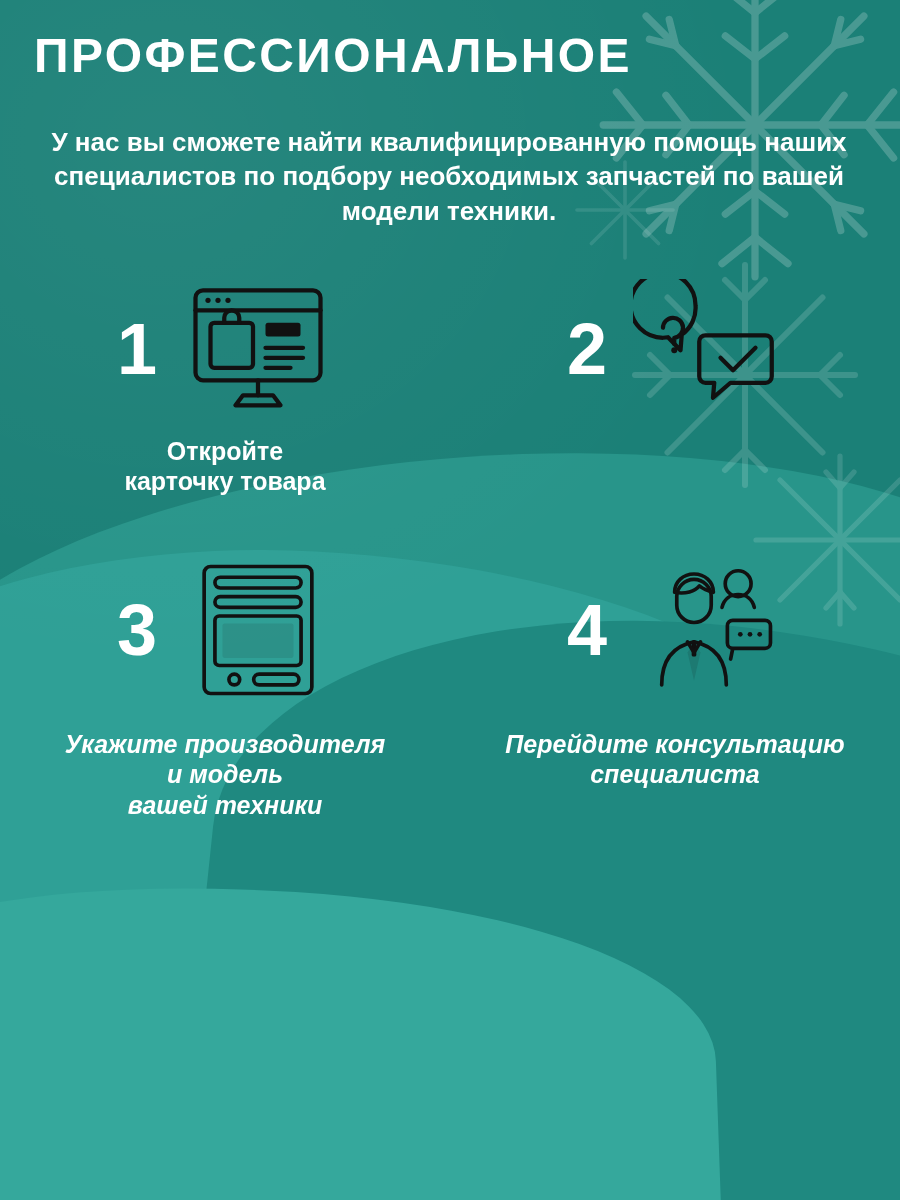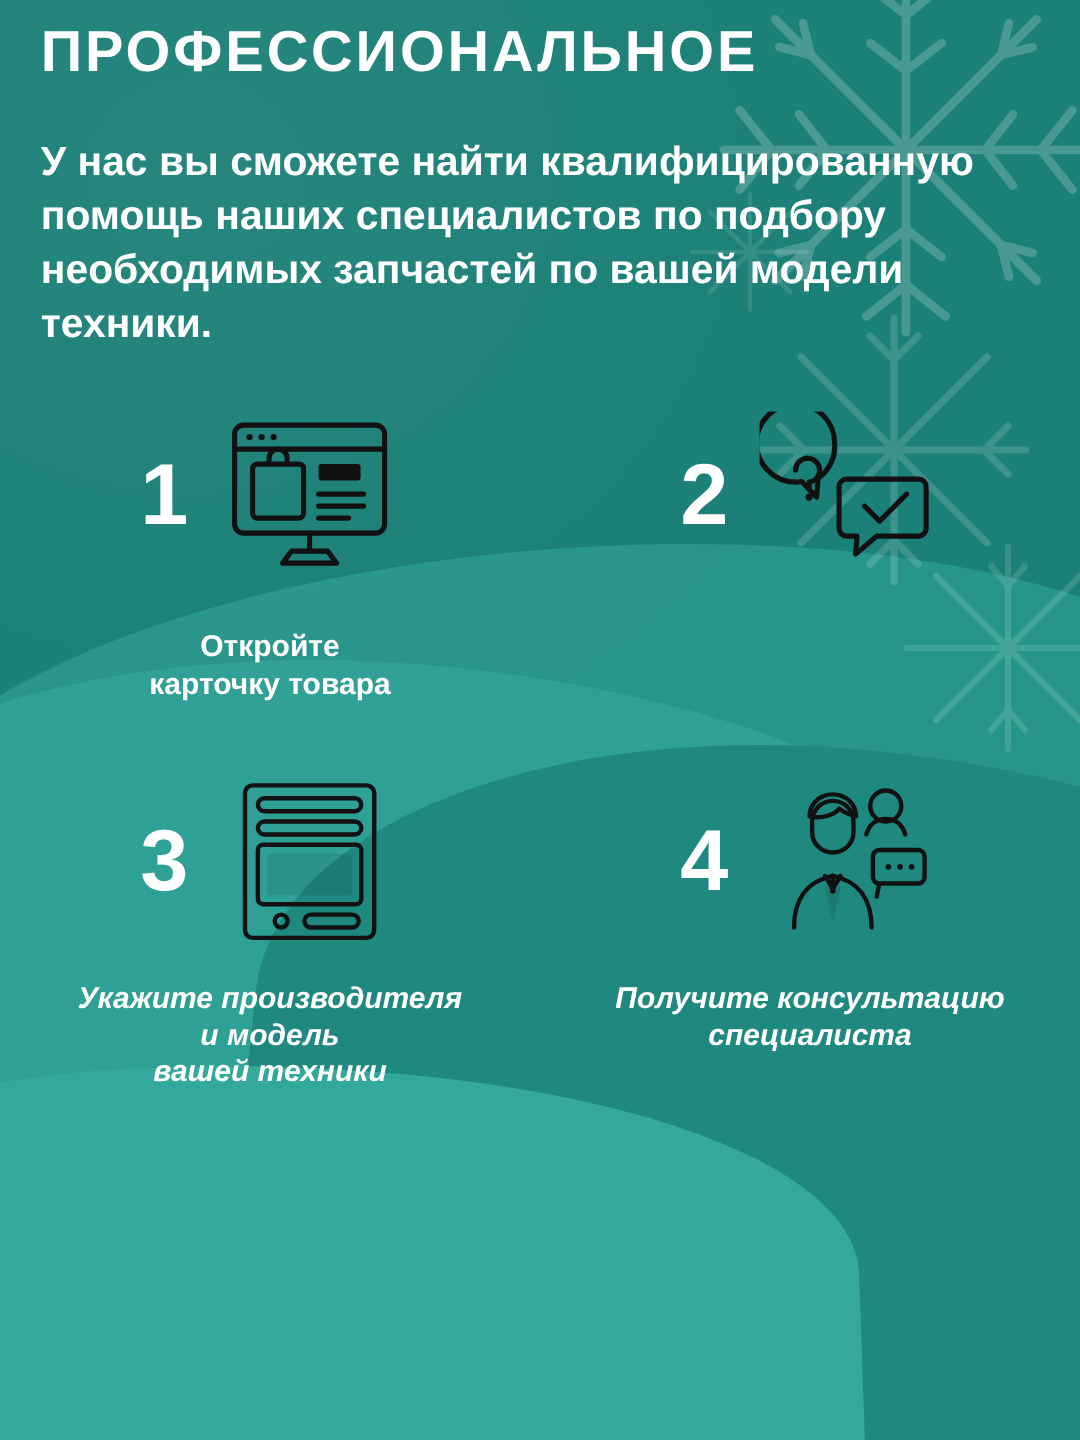--- a/index.html
+++ b/index.html
@@ -66,42 +66,43 @@
   .flake svg{ display:block; }
   .flake.f1{ top:-40px;  right:-20px; width:330px; height:330px; opacity:.20;}
   .flake.f2{ top:250px;  right:30px;  width:250px; height:250px; opacity:.15;}
   .flake.f3{ top:440px;  right:-40px; width:200px; height:200px; opacity:.13;}
   .flake.f4{ top:150px;  right:215px; width:120px; height:120px; opacity:.10;}
 
   
   .content{
     position:relative;
     z-index:3;
-    padding:20px 32px 0 34px;
+    padding:32px 32px 0 34px;
   }
   .title-main{
     font-size:48px;
     font-weight:bold;
     letter-spacing:2.4px;
     line-height:1.02;
     white-space:nowrap;
   }
   .title-sub{
     font-size:38px;
     font-weight:bold;
     letter-spacing:1.2px;
     line-height:1.05;
     margin-top:12px;
   }
   .intro{
     margin-top:44px;
-    font-size:34px;
+    font-size:26px;
     font-weight:bold;
     line-height:1.32;
     max-width:830px;
+    text-align:center;
   }
 
   
   .steps{
     position:relative;
     z-index:3;
     margin-top:46px;
     display:grid;
     grid-template-columns:1fr 1fr;
     grid-template-rows:auto auto;
@@ -128,21 +129,21 @@
   }
   .step-icon{
     width:150px;
     height:140px;
     display:flex;
     align-items:center;
     justify-content:center;
   }
   .step-icon svg{ display:block; width:100%; height:100%; }
   .step-label{
-    margin-top:36px;
+    margin-top:12px;
     text-align:center;
     font-size:25px;
     font-weight:bold;
     line-height:1.22;
     white-space:pre-line;
   }
   .row2 .step-top{ height:170px; }
   .row2 .step-label{ margin-top:14px;font-style:italic; }
 </style>
 </head>
@@ -312,17 +313,17 @@
           <path d="M82 116c0-22-10-36-30-40l0.5 12"></path>
           <path d="M52 76l6 10-6 26-6-26z" fill="#111" stroke="none" opacity="0.12"></path>
           <path d="M46 76l6 10 6-10"></path>
           <path d="M88 82h30a5 5 0 0 0 5-5V61a5 5 0 0 0-5-5H88a5 5 0 0 0-5 5v16a5 5 0 0 0 5 5l-2 10z"></path>
           <circle cx="95" cy="69" r="2.2" fill="#111" stroke="none"></circle>
           <circle cx="104" cy="69" r="2.2" fill="#111" stroke="none"></circle>
           <circle cx="113" cy="69" r="2.2" fill="#111" stroke="none"></circle>
         </svg>
       </div>
     </div>
-    <div class="step-label">Получите консультацию
+    <div class="step-label">Перейдите консультацию
 специалиста</div>
   </div>
 
 </div>
 
 </body></html>

